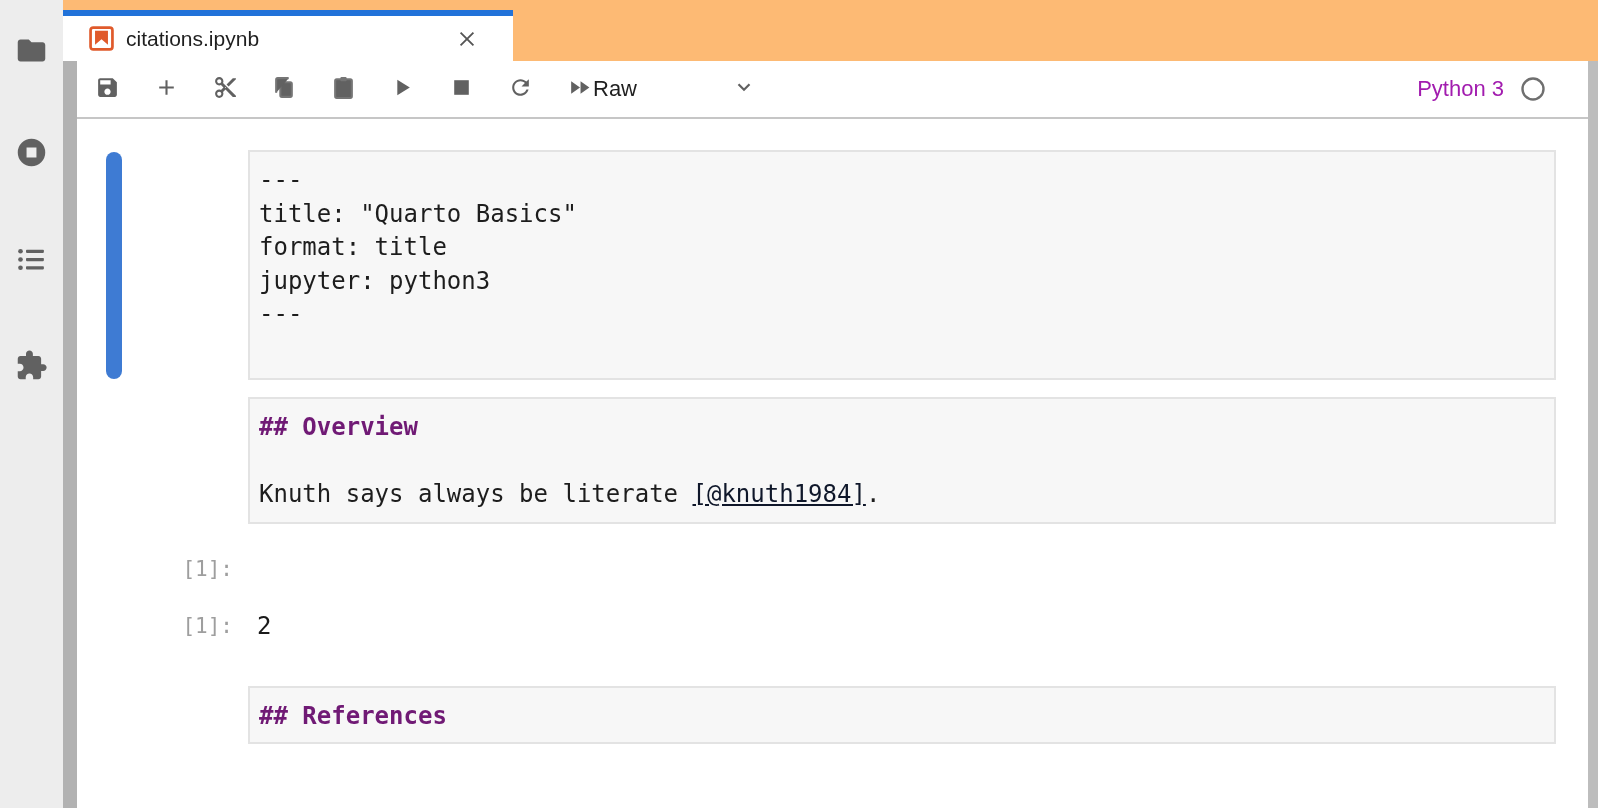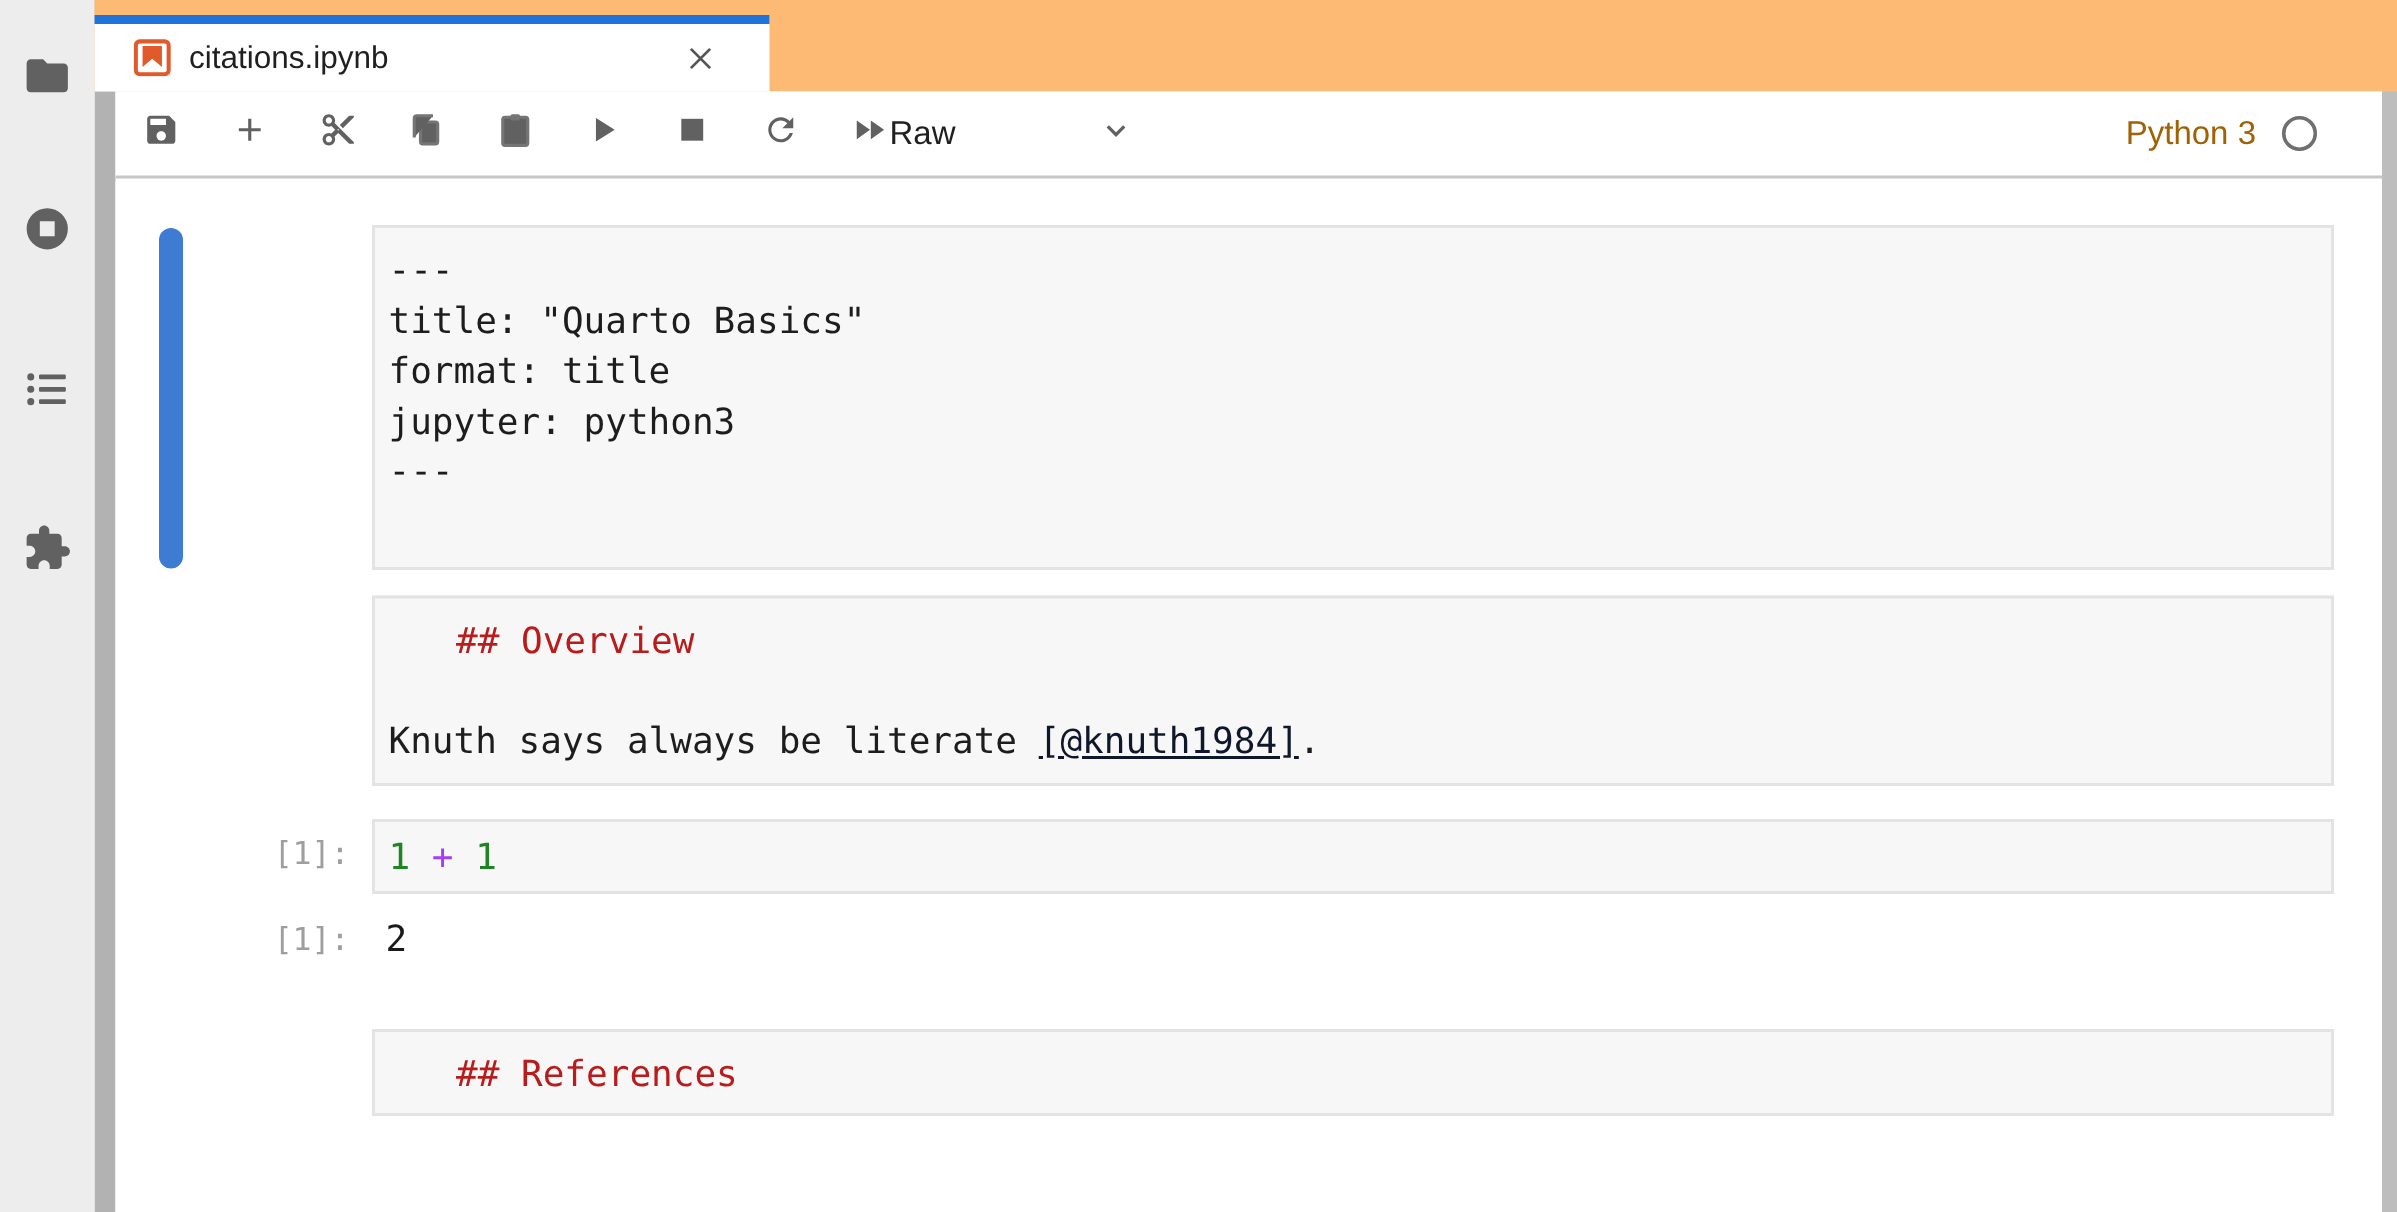--- a/index.html
+++ b/index.html
@@ -62,21 +62,21 @@
   }
   .tb-btn:first-child { margin-left:16px; }
   .tb-btn svg { width:25px; height:25px; fill:#616161; }
   .celltype-select {
     width:162px; display:flex; align-items:center;
     justify-content:space-between; cursor:pointer;
   }
   .celltype-label { font-size:22px; color:#1f1f1f; }
   .celltype-select svg { width:22px; height:22px; stroke:#616161; stroke-width:2.4; fill:none; }
   .toolbar-spacer { flex:1; }
-  .kernel-name { font-size:22px; color:#a16207; margin-right:16px; cursor:pointer; }
+  .kernel-name { font-size:22px; color:#a21caf; margin-right:16px; cursor:pointer; }
   .kernel-status { width:26px; height:26px; margin-right:42px; cursor:pointer; }
   .kernel-status svg { width:26px; height:26px; }
   
   .notebook {
     position:absolute; left:77px; top:121px; width:1511px; height:687px;
     background:#ffffff; z-index:4;
     font-family:"DejaVu Sans Mono", monospace;
   }
   .cell-collapser {
     position:absolute; left:29px; top:31px; width:16px; height:227px;
@@ -85,21 +85,21 @@
   .cell-box {
     position:absolute; left:171px; width:1308px;
     background:#f7f7f7; border:2px solid #e3e3e3;
     padding:12px 9px; cursor:text;
   }
   .cell-raw    { top:29px;  height:230px; }
   .cell-md1    { top:276px; height:127px; }
   .cell-code   { top:425px; height:50px; padding-top:7px; }
   .cell-md2    { top:565px; height:58px; }
   .code-line { font-size:24px; line-height:33.5px; color:#1d1d1d; white-space:pre; }
-  .md-heading { font-size:24px; line-height:33.5px; font-weight:normal; color:#b91c1c; white-space:pre;margin-left:45px; }
+  .md-heading { font-size:24px; line-height:33.5px; font-weight:bold; color:#701a75; white-space:pre; }
   .md-link { color:#0f172a; text-decoration:underline; cursor:pointer; }
   .prompt {
     position:absolute; left:0; width:156px; text-align:right;
     font-size:21px; line-height:33.5px; color:#9e9e9e; white-space:pre;
   }
   .prompt-in  { top:432px; }
   .prompt-out { top:489px; }
   .output-text {
     position:absolute; left:180px; top:489px;
     font-size:24px; line-height:33.5px; color:#1a1a1a;
@@ -261,23 +261,20 @@
     <div class="code-line">---</div>
   </div>
 
   <div class="cell-box cell-md1">
     <div class="md-heading">## Overview</div>
     <div class="code-line">&nbsp;</div>
     <div class="code-line"><span>Knuth says always be literate </span><span class="md-link">[@knuth1984]</span><span>.</span></div>
   </div>
 
   <div class="prompt prompt-in">[1]:</div>
-  <div class="cell-box cell-code">
-    <div class="code-line"><span class="tok-num">1</span><span> </span><span class="tok-op">+</span><span> </span><span class="tok-num">1</span></div>
-  </div>
 
   <div class="prompt prompt-out">[1]:</div>
   <div class="output-text">2</div>
 
   <div class="cell-box cell-md2">
     <div class="md-heading">## References</div>
   </div>
 
 </div>
 

